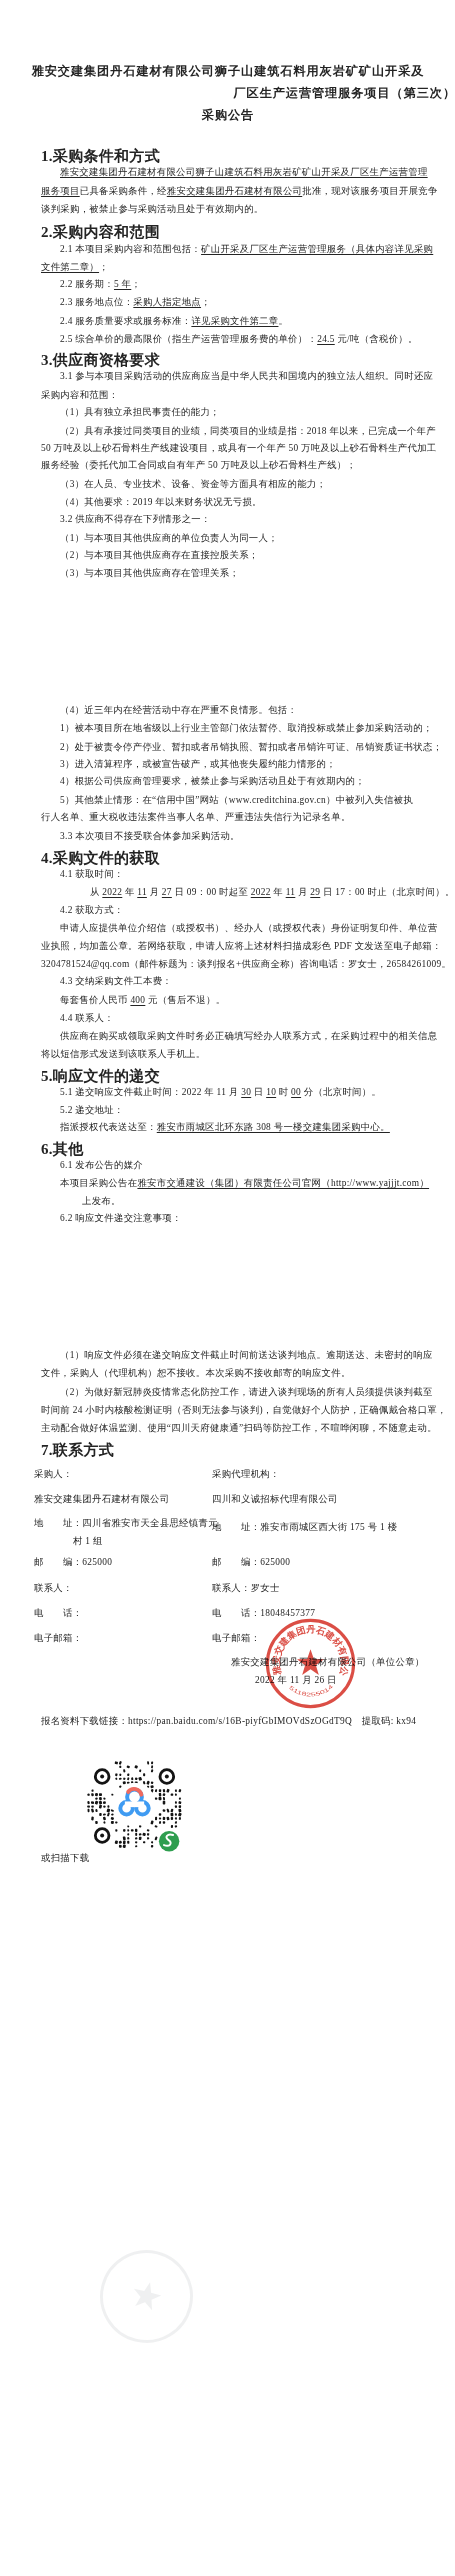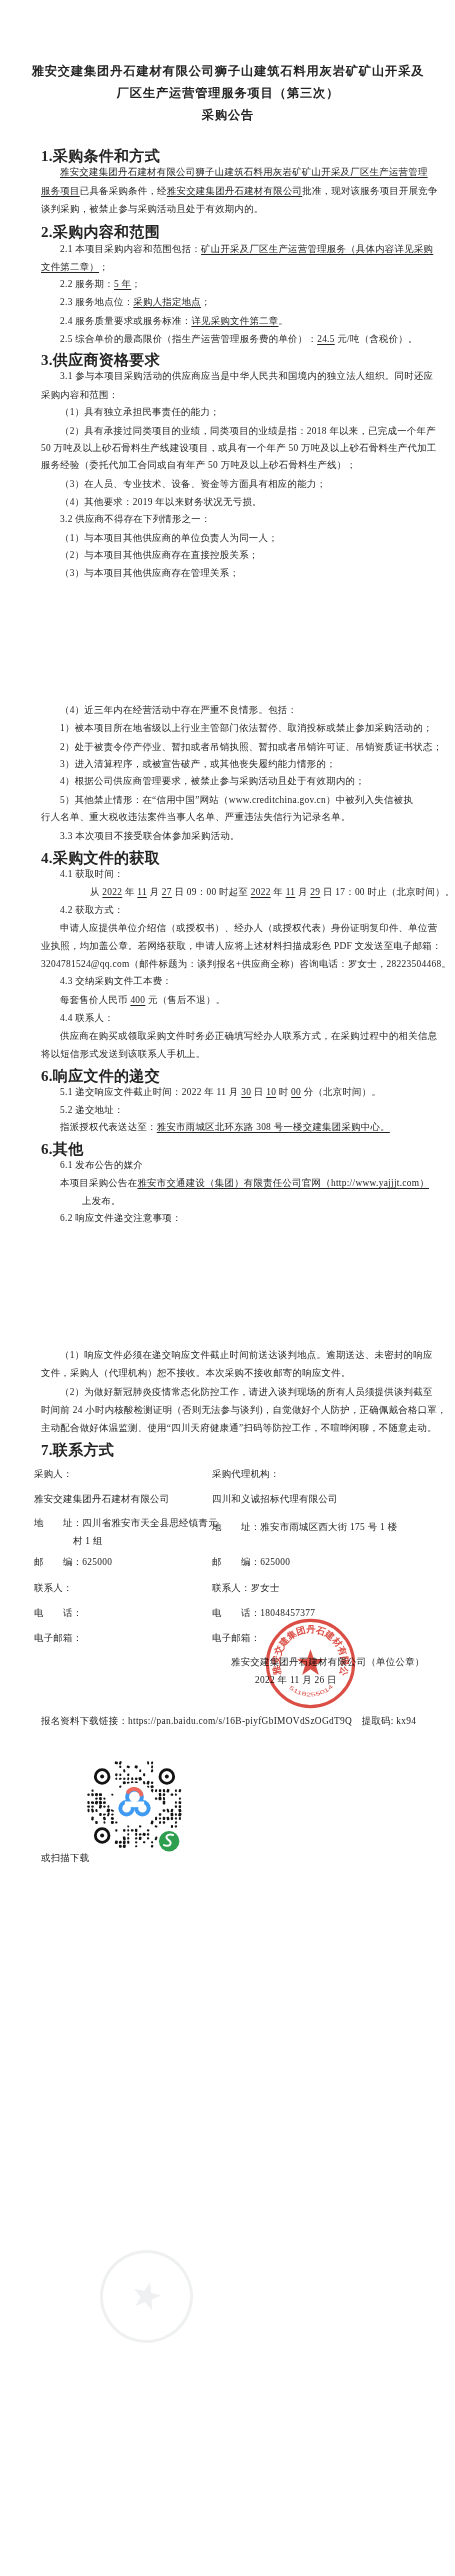--- a/index.html
+++ b/index.html
@@ -22,21 +22,21 @@
   #ghost-stamp{position:absolute;left:98px;top:2248px;opacity:0.13;transform:rotate(14deg);}
   #qr{position:absolute;left:84px;top:1758px;}
 </style>
 </head>
 <body>
 
 <div id="page">
 
   <div id="doc">
       <div class="line title center" style="top: 64px;"><span>雅安交建集团丹石建材有限公司狮子山建筑石料用灰岩矿矿山开采及</span></div>
-      <div class="line title center" style="top: 86px;"><span>厂区生产运营管理服务项目（第三次）</span></div>
+      <div class="line title center" style="top: 86px; text-align: right;"><span>厂区生产运营管理服务项目（第三次）</span></div>
       <div class="line title center" style="top: 108px;"><span>采购公告</span></div>
       <div class="line h" style="top: 147px; left: 41px;"><span>1.采购条件和方式</span></div>
       <div class="line b" style="top: 167px; left: 60px;"><span class="u">雅安交建集团丹石建材有限公司狮子山建筑石料用灰岩矿矿山开采及厂区生产运营管理</span></div>
       <div class="line b" style="top: 186px; left: 41px;"><span class="u">服务项目</span><span>已具备采购条件，经</span><span class="u">雅安交建集团丹石建材有限公司</span><span>批准，现对该服务项目开展竞争</span></div>
       <div class="line b" style="top: 204px; left: 41px;"><span>谈判采购，被禁止参与采购活动且处于有效期内的。</span></div>
       <div class="line h" style="top: 223px; left: 41px;"><span>2.采购内容和范围</span></div>
       <div class="line b" style="top: 244px; left: 60px;"><span>2.1 本项目采购内容和范围包括：</span><span class="u">矿山开采及厂区生产运营管理服务（具体内容详见采购</span></div>
       <div class="line b" style="top: 262px; left: 41px;"><span class="u">文件第二章）</span><span>；</span></div>
       <div class="line b" style="top: 279px; left: 60px;"><span>2.2 服务期：</span><span class="u">5 年</span><span>；</span></div>
       <div class="line b" style="top: 297px; left: 60px;"><span>2.3 服务地点位：</span><span class="u">采购人指定地点</span><span>；</span></div>
@@ -62,27 +62,27 @@
       <div class="line b" style="top: 776px; left: 60px;"><span>4）根据公司供应商管理要求，被禁止参与采购活动且处于有效期内的；</span></div>
       <div class="line b" style="top: 795px; left: 60px;"><span>5）其他禁止情形：在“信用中国”网站（www.creditchina.gov.cn）中被列入失信被执</span></div>
       <div class="line b" style="top: 812px; left: 41px;"><span>行人名单、重大税收违法案件当事人名单、严重违法失信行为记录名单。</span></div>
       <div class="line b" style="top: 831px; left: 60px;"><span>3.3 本次项目不接受联合体参加采购活动。</span></div>
       <div class="line h" style="top: 849px; left: 41px;"><span>4.采购文件的获取</span></div>
       <div class="line b" style="top: 869px; left: 60px;"><span>4.1 获取时间：</span></div>
       <div class="line b" style="top: 887px; left: 60px; margin-left: 30px;"><span>从 </span><span class="u">2022</span><span> 年 </span><span class="u">11</span><span> 月 </span><span class="u">27</span><span> 日 09：00 时起至 </span><span class="u">2022</span><span> 年 </span><span class="u">11</span><span> 月 </span><span class="u">29</span><span> 日 17：00 时止（北京时间）。</span></div>
       <div class="line b" style="top: 905px; left: 60px;"><span>4.2 获取方式：</span></div>
       <div class="line b" style="top: 923px; left: 60px;"><span>申请人应提供单位介绍信（或授权书）、经办人（或授权代表）身份证明复印件、单位营</span></div>
       <div class="line b" style="top: 941px; left: 41px;"><span>业执照，均加盖公章。若网络获取，申请人应将上述材料扫描成彩色 PDF 文发送至电子邮箱：</span></div>
-      <div class="line b" style="top: 959px; left: 41px;"><span>3204781524@qq.com（邮件标题为：谈判报名+供应商全称）咨询电话：罗女士，28223504468。</span></div>
+      <div class="line b" style="top: 959px; left: 41px;"><span>3204781524@qq.com（邮件标题为：谈判报名+供应商全称）咨询电话：罗女士，26584261009。</span></div>
       <div class="line b" style="top: 976px; left: 60px;"><span>4.3 交纳采购文件工本费：</span></div>
       <div class="line b" style="top: 995px; left: 60px;"><span>每套售价人民币 </span><span class="u">400</span><span> 元（售后不退）。</span></div>
       <div class="line b" style="top: 1013px; left: 60px;"><span>4.4 联系人：</span></div>
       <div class="line b" style="top: 1031px; left: 60px;"><span>供应商在购买或领取采购文件时务必正确填写经办人联系方式，在采购过程中的相关信息</span></div>
       <div class="line b" style="top: 1049px; left: 41px;"><span>将以短信形式发送到该联系人手机上。</span></div>
-      <div class="line h" style="top: 1067px; left: 41px;"><span>6.响应文件的递交</span></div>
+      <div class="line h" style="top: 1067px; left: 41px;"><span>5.响应文件的递交</span></div>
       <div class="line b" style="top: 1087px; left: 60px;"><span>5.1 递交响应文件截止时间：2022 年 11 月 </span><span class="u">30</span><span> 日 </span><span class="u">10</span><span> 时 </span><span class="u">00</span><span> 分（北京时间）。</span></div>
       <div class="line b" style="top: 1105px; left: 60px;"><span>5.2 递交地址：</span></div>
       <div class="line b" style="top: 1122px; left: 60px;"><span>指派授权代表送达至：</span><span class="u">雅安市雨城区北环东路 308 号一楼交建集团采购中心。</span></div>
       <div class="line h" style="top: 1140px; left: 41px;"><span>6.其他</span></div>
       <div class="line b" style="top: 1160px; left: 60px;"><span>6.1 发布公告的媒介</span></div>
       <div class="line b" style="top: 1178px; left: 60px;"><span>本项目采购公告在</span><span class="u">雅安市交通建设（集团）有限责任公司官网（http://www.yajjjt.com）</span></div>
       <div class="line b" style="top: 1196px; left: 41px; margin-left: 41px;"><span>上发布。</span></div>
       <div class="line b" style="top: 1213px; left: 60px;"><span>6.2 响应文件递交注意事项：</span></div>
       <div class="line b" style="top: 1350px; left: 60px;"><span>（1）响应文件必须在递交响应文件截止时间前送达谈判地点。逾期送达、未密封的响应</span></div>
       <div class="line b" style="top: 1368px; left: 41px;"><span>文件，采购人（代理机构）恕不接收。本次采购不接收邮寄的响应文件。</span></div>

